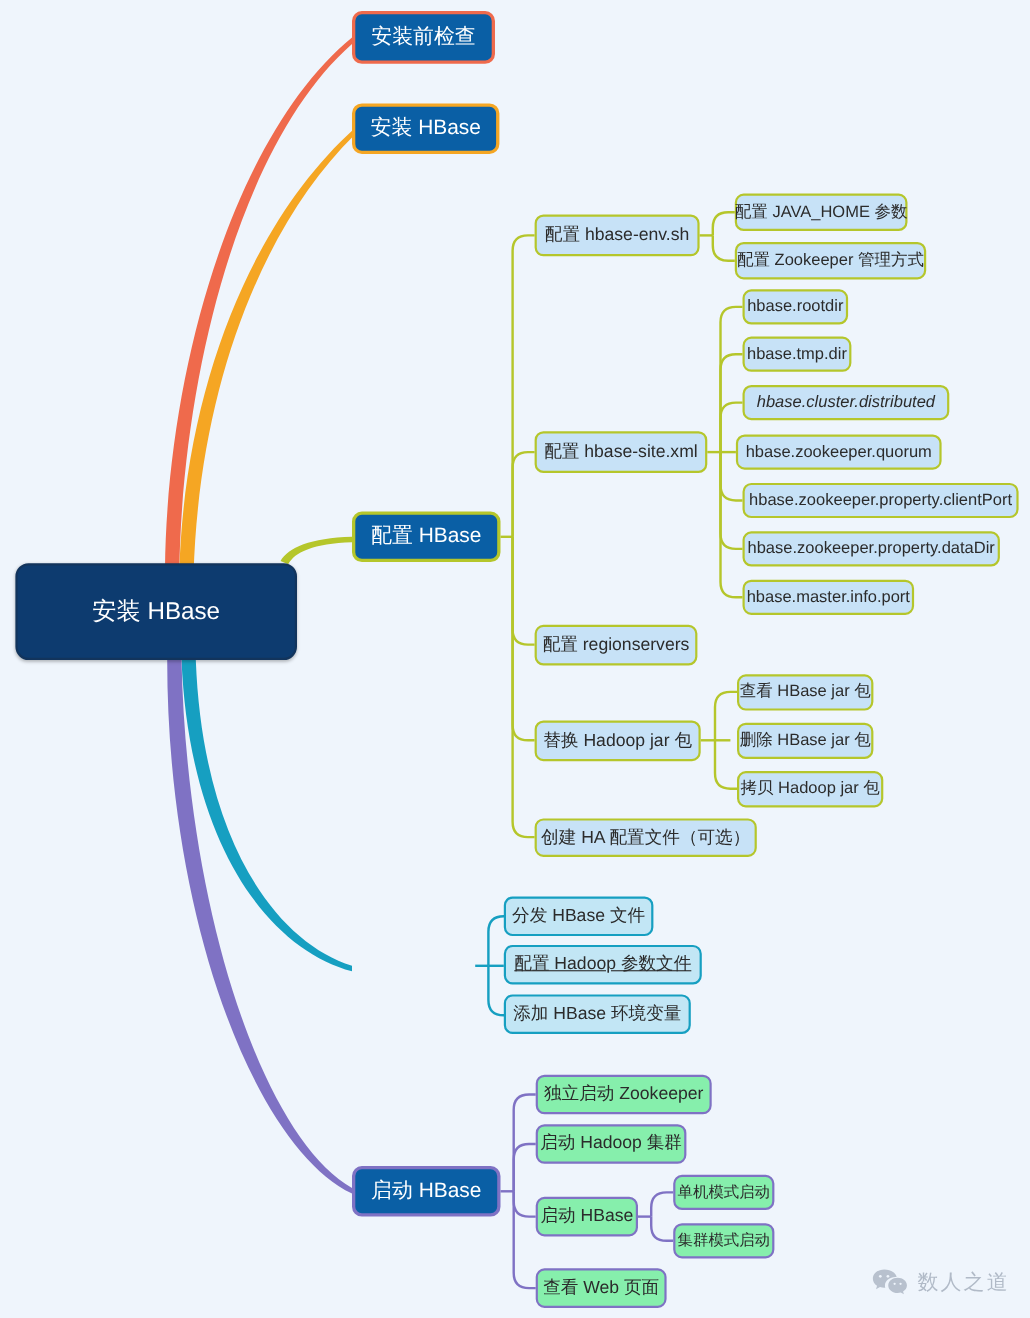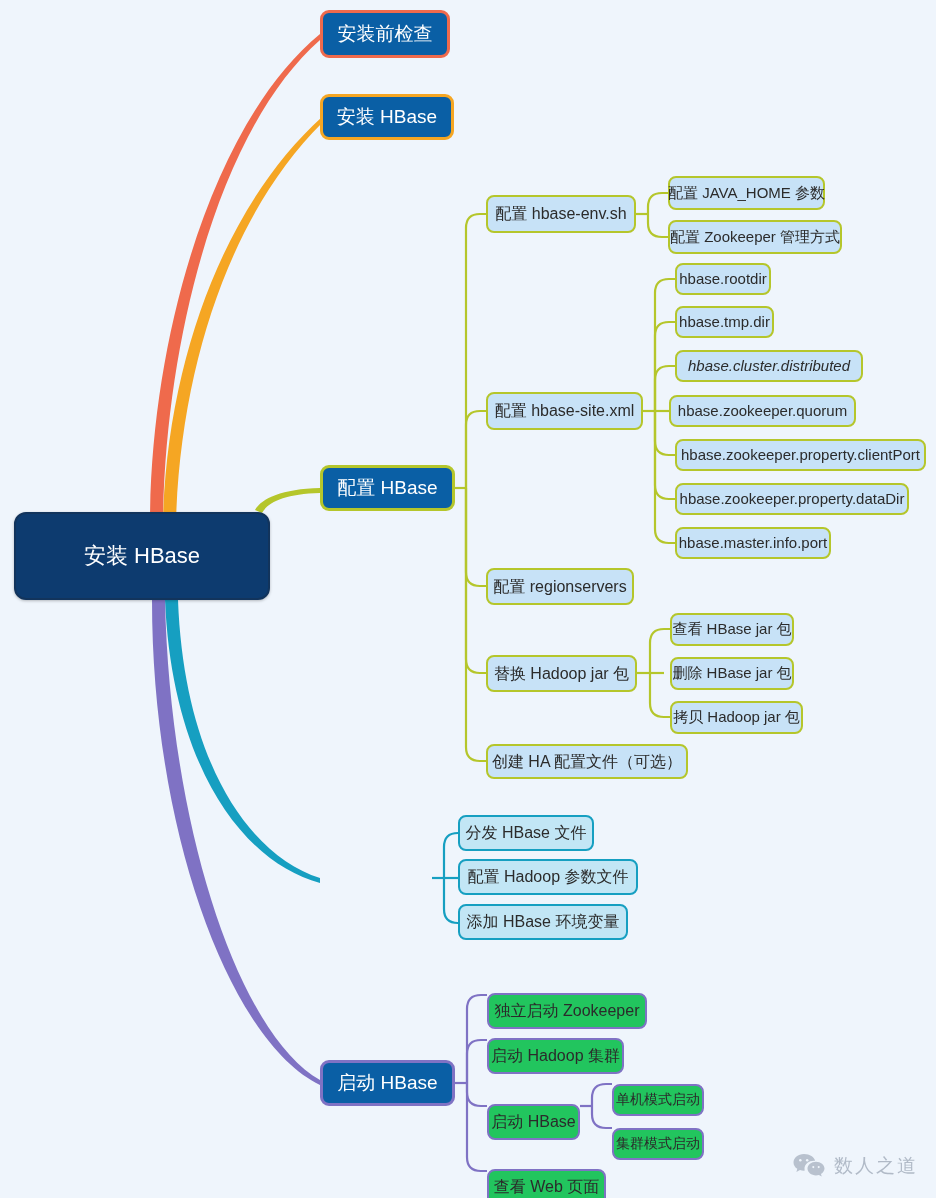--- a/index.html
+++ b/index.html
@@ -63,21 +63,21 @@
 
   
   .n-l2, .n-l3 {
     border-radius: 8px;
     border-width: 2px;
     border-style: solid;
     color: #2b2b2b;
   }
   .f-olive  { background: #c7e2f7; border-color: #b5c62b; }
   .f-teal   { background: #c2e6f5; border-color: #169fc1; }
-  .f-purple { background: #22c55e; border-color: #7f72c4; margin-top: 16px; }
+  .f-purple { background: #86efac; border-color: #7f72c4; }
 
   .s16 { font-size: 16px; }
   .s15 { font-size: 15px; }
   .s14 { font-size: 14px; }
 
   
   #watermark {
     position: absolute;
     right: 18px;
     bottom: 18px;
@@ -247,21 +247,21 @@
   <div class="node n-l3 f-olive s15" style="left:670px; top:657px; width:124px; height:33px;">
     <span>删除 HBase jar 包</span>
   </div>
   <div class="node n-l3 f-olive s15" style="left:670px; top:701px; width:133px; height:33px;">
     <span>拷贝 Hadoop jar 包</span>
   </div>
 
   <div class="node n-l2 f-teal s16" style="left:458px; top:815px; width:136px; height:36px;">
     <span>分发 HBase 文件</span>
   </div>
-  <div class="node n-l2 f-teal s16" style="left:458px; top:859px; width:180px; height:36px;">
+  <div class="node n-l2 f-teal s16" style="left:458px; top:859px; width:180px; height:36px;text-decoration:underline;">
     <span>配置 Hadoop 参数文件</span>
   </div>
   <div class="node n-l2 f-teal s16" style="left:458px; top:904px; width:170px; height:36px;">
     <span>添加 HBase 环境变量</span>
   </div>
 
   <div class="node n-l2 f-purple s16" style="left:487px; top:977px; width:160px; height:36px;">
     <span>独立启动 Zookeeper</span>
   </div>
   <div class="node n-l2 f-purple s16" style="left:487px; top:1022px; width:137px; height:36px;">

